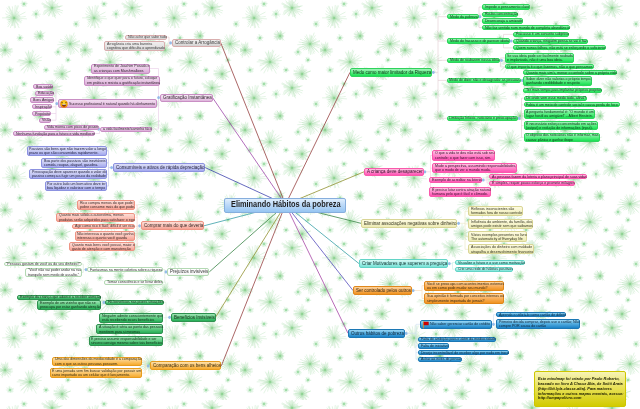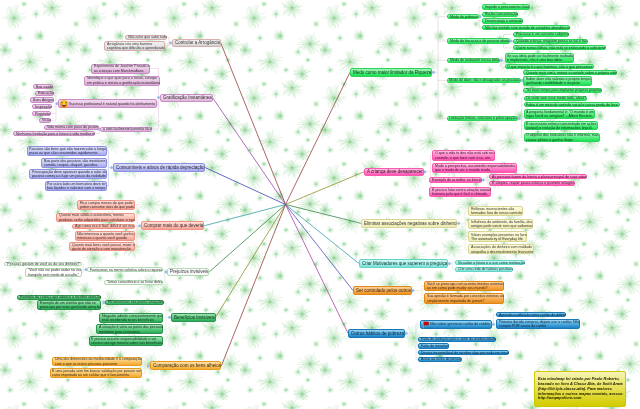--- a/index.html
+++ b/index.html
@@ -189,20 +189,25 @@
       <path d="M418.00 359.30H416.00" stroke="#cfdff0" stroke-width="0.62" fill="none"></path>
       <path d="M416.00 324.30V359.30" stroke="#cfdff0" stroke-width="0.62" fill="none"></path>
       <path d="M416.00 333.30H404.74" stroke="#cfdff0" stroke-width="0.62" fill="none"></path>
       <ellipse cx="406.14" cy="333.30" rx="1.35" ry="1.6" fill="#8fb8e8" opacity="0.95"></ellipse>
       <path d="M496.00 314.70H493.50" stroke="#cfdff0" stroke-width="0.62" fill="none"></path>
       <path d="M496.00 323.90H493.50" stroke="#cfdff0" stroke-width="0.62" fill="none"></path>
       <path d="M493.50 314.70V324.30" stroke="#cfdff0" stroke-width="0.62" fill="none"></path>
       <path d="M493.50 324.30H492.00" stroke="#cfdff0" stroke-width="0.62" fill="none"></path>
       <ellipse cx="493.40" cy="324.30" rx="1.35" ry="1.6" fill="#8fb8e8" opacity="0.95"></ellipse>
     </svg>
+<div class="node central" style="left:223.70px;top:197.50px;width:121.95px;height:15.70px;font-size:8.28px;padding:0 6.20px 0 6.20px;font-weight:bold;background:linear-gradient(180deg,#dfeefd 0%,#bcd9f8 45%,#96c5f2 100%);border-color:#86aedd;color:#1f1f1f;">
+      <div class="tx">
+        <span class="ln">Eliminando Hábitos da pobreza</span>
+      </div>
+    </div>
 <div class="node pink_grey" style="left:172.00px;top:38.80px;width:48.75px;height:8.20px;font-size:5.05px;padding:0 1.80px 0 2.00px;background:linear-gradient(180deg,#f0eeee 0%,#e6e4e4 50%,#d2d0d0 100%);border-color:#d9aeae;color:#3d3d3d;">
       <div class="tx">
         <span class="ln">Controlar a Arrogância</span>
       </div>
     </div>
 <div class="node pink_grey" style="left:125.00px;top:34.60px;width:42.36px;height:5.05px;font-size:4.02px;padding:0 1.70px 0 1.70px;background:linear-gradient(180deg,#f0eeee 0%,#e6e4e4 50%,#d2d0d0 100%);border-color:#d9aeae;color:#3d3d3d;">
       <div class="tx">
         <span class="ln">Não ache que sabe tudo</span>
       </div>
     </div>

